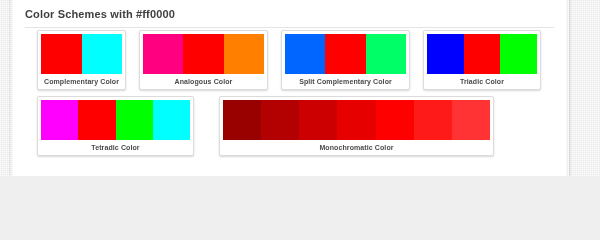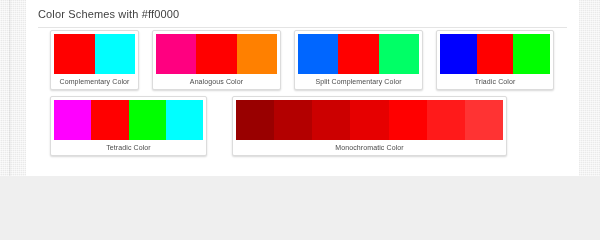--- a/index.html
+++ b/index.html
@@ -36,26 +36,27 @@
   #rail-right {
     position: absolute;
     left: 569px; top: 0;
     width: 3px; height: 176px;
     background: linear-gradient(90deg, rgba(0,0,0,0.10), rgba(0,0,0,0.00));
   }
 
   
   #panel {
     position: absolute;
-    left: 26px;
+    left: 13px;
     top: 0;
     width: 553px;
     height: 176px;
     background: #ffffff;
     box-sizing: border-box;
+    font-weight: bold;
   }
 
   #panel-header {
     height: 27px;
     box-sizing: border-box;
     padding: 8px 0 0 12px;
   }
   #panel-title {
     font-size: 11px;
     color: #3f3f3f;

